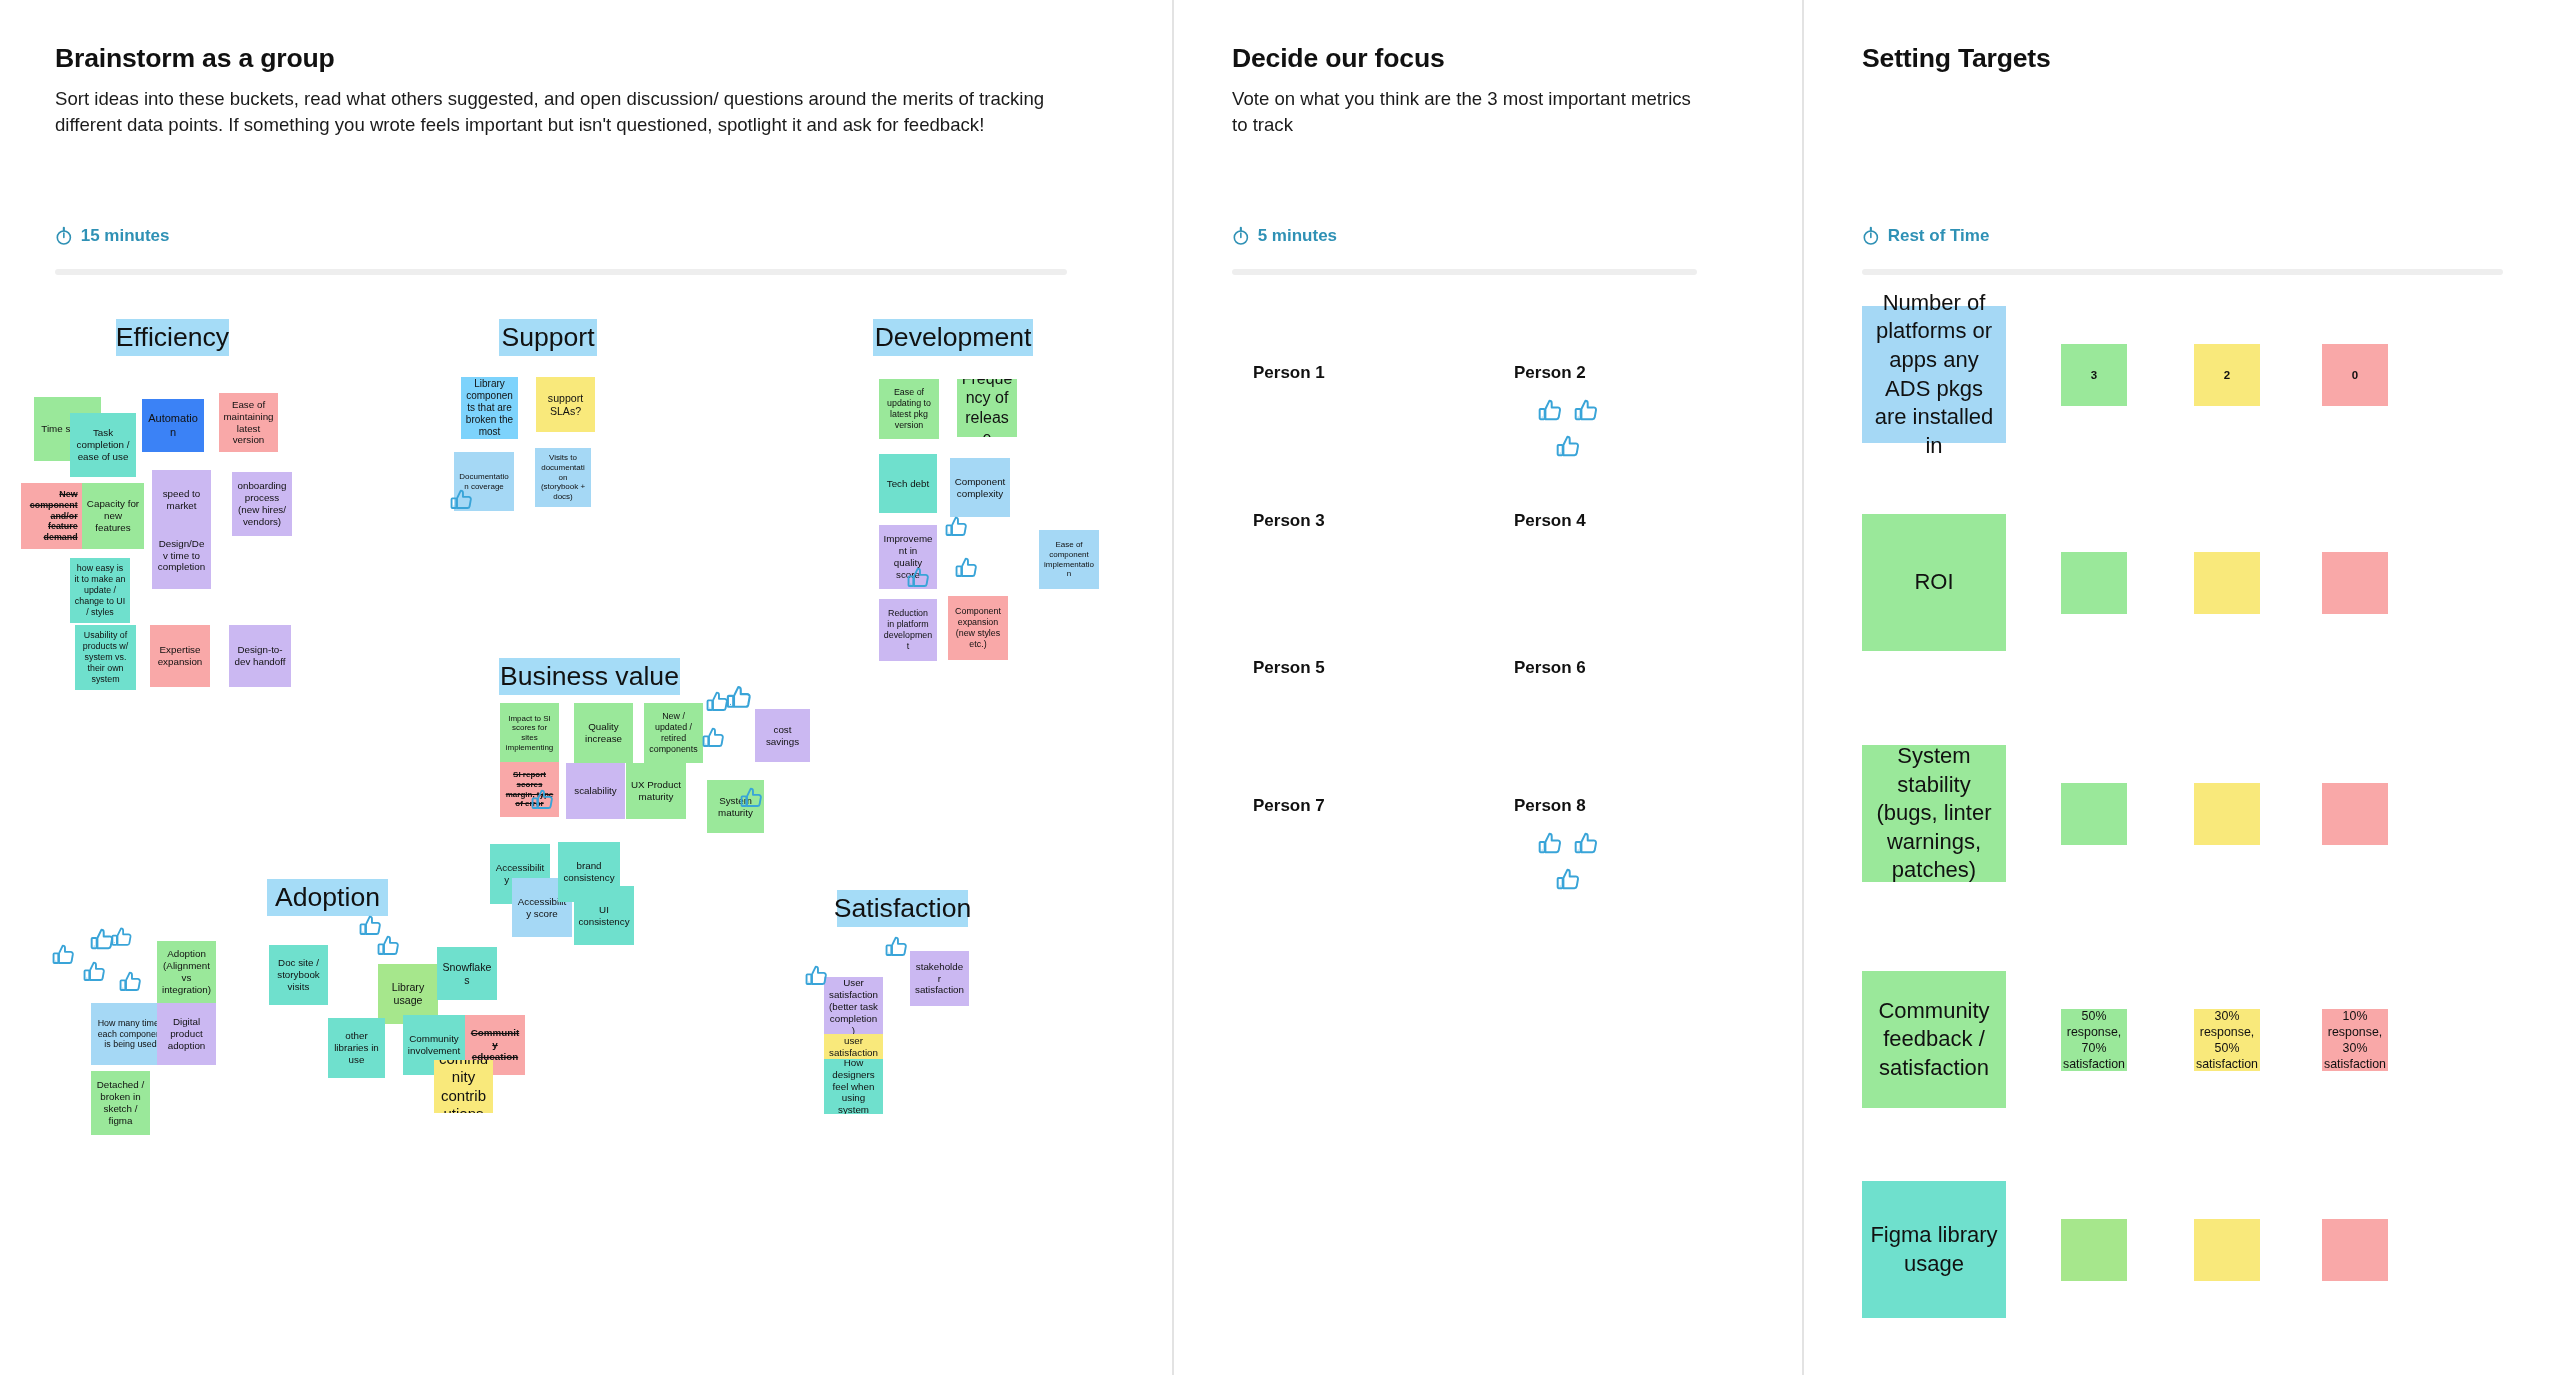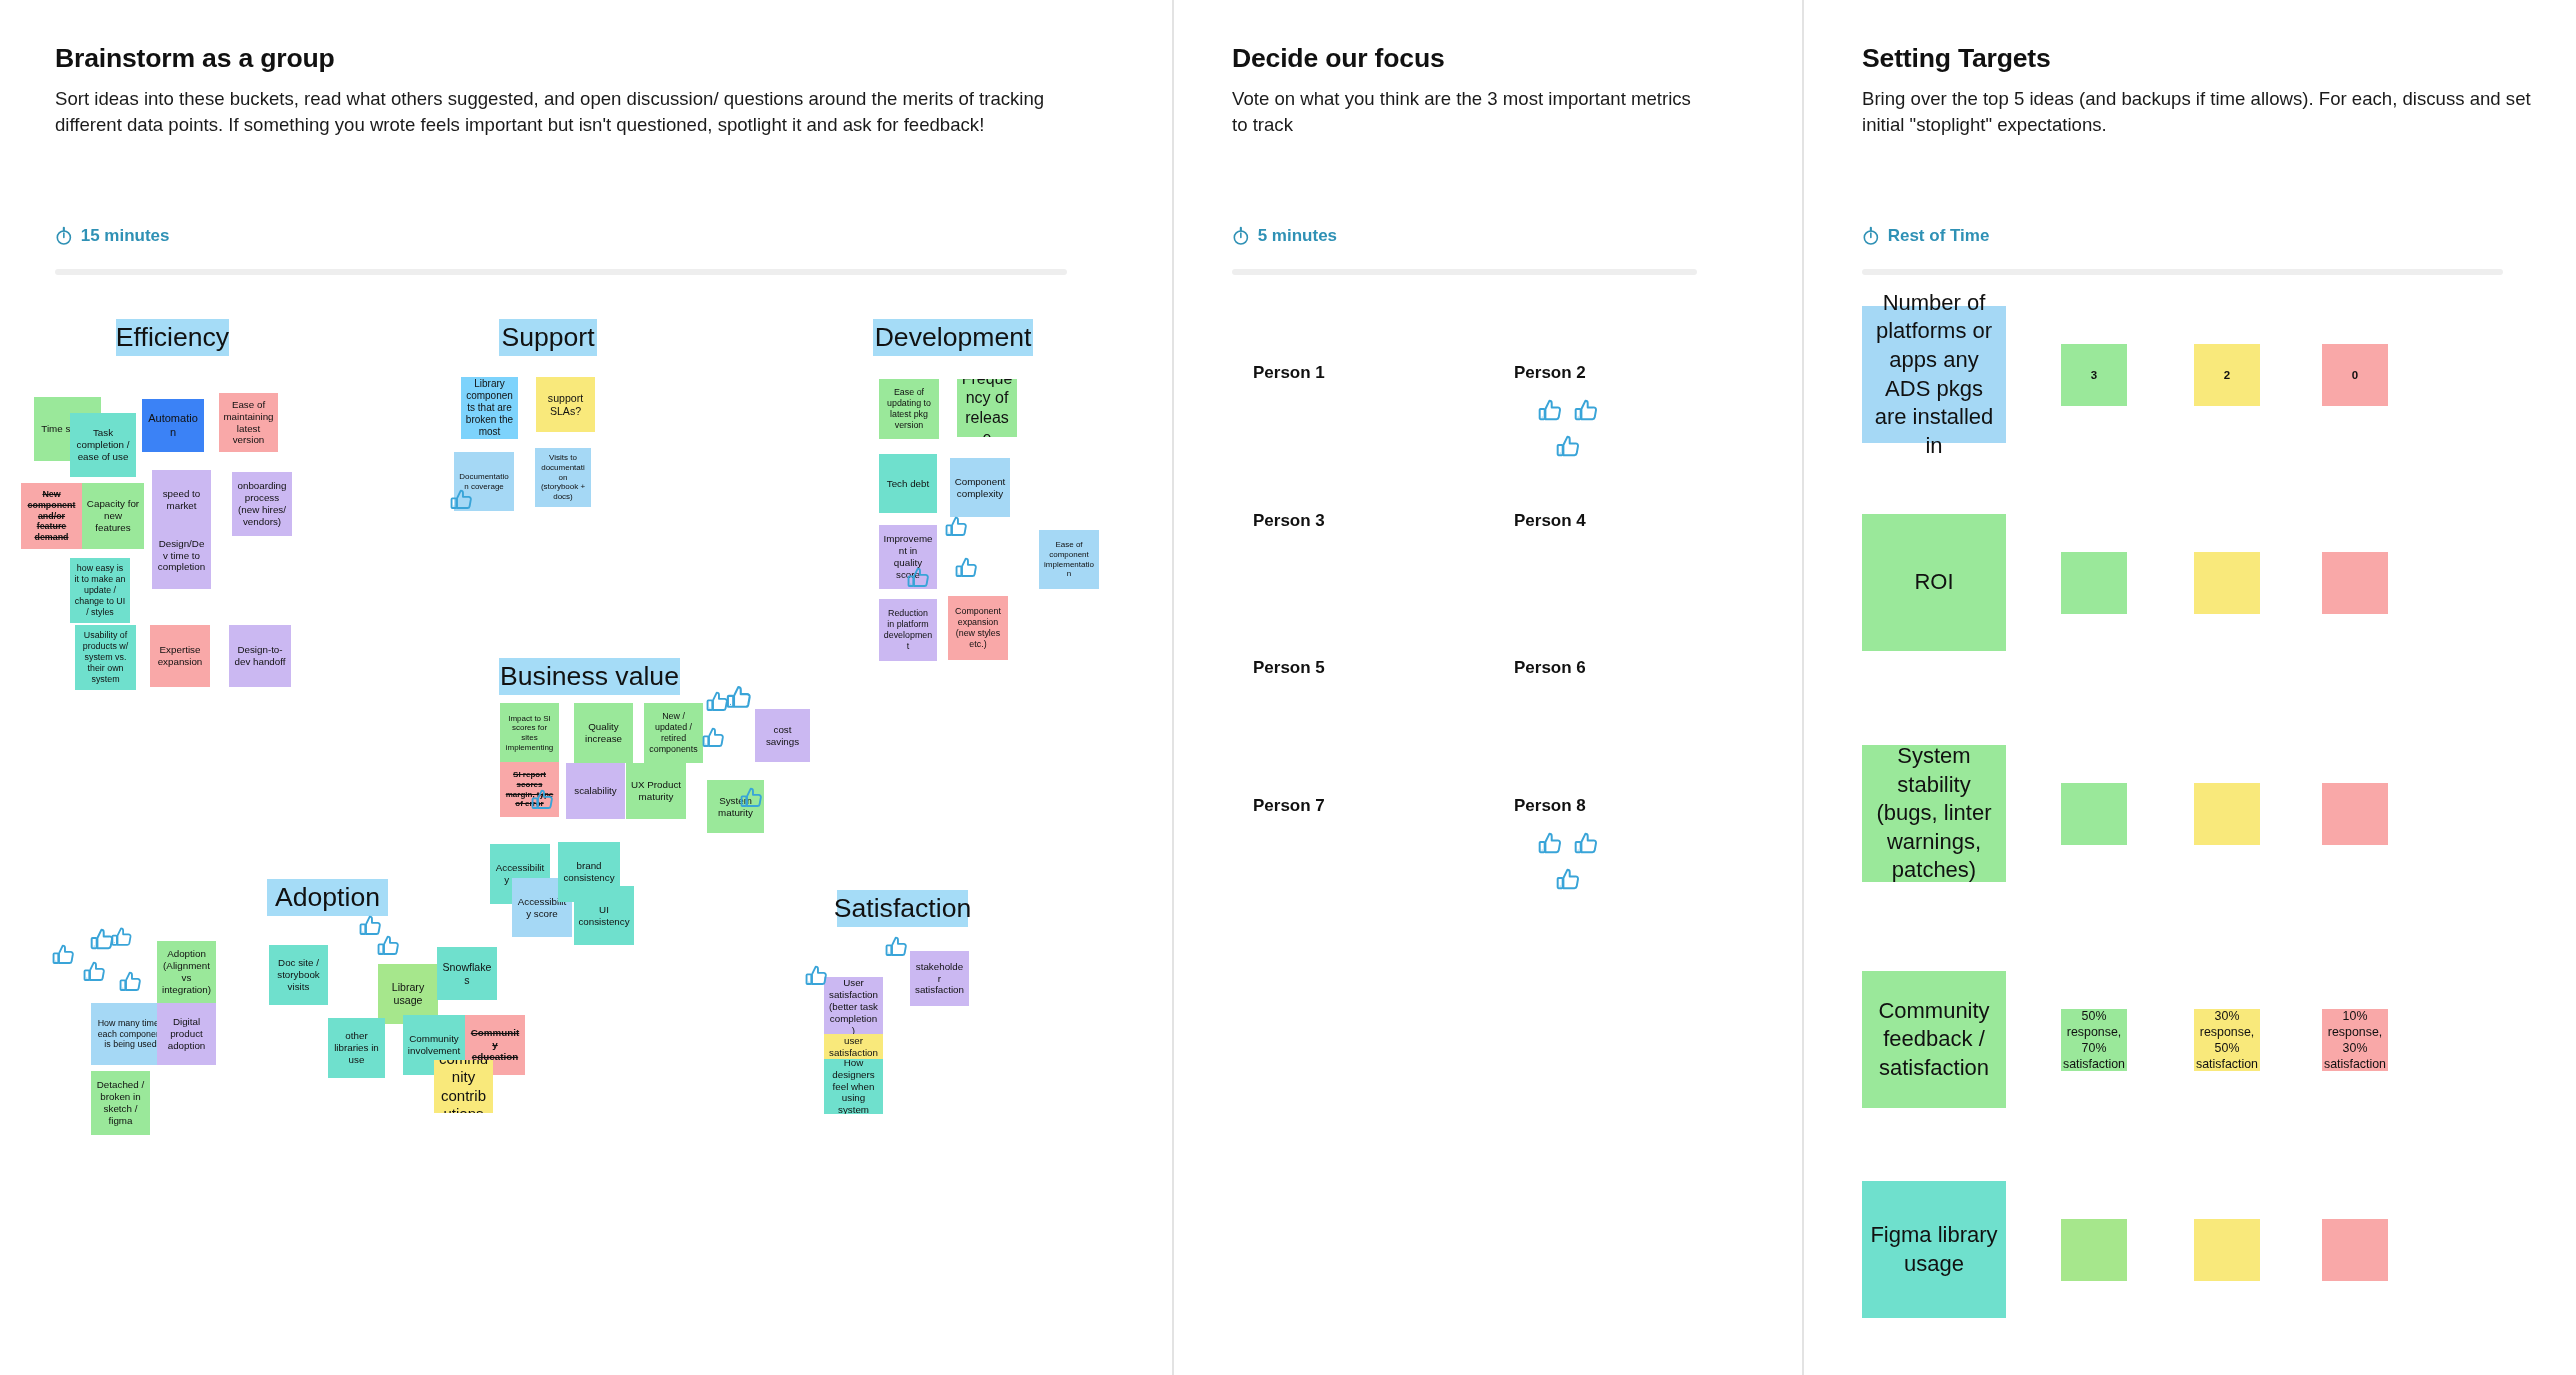--- a/index.html
+++ b/index.html
@@ -123,21 +123,20 @@
             <line x1="10" y1="13" x2="10" y2="8" stroke="#2f91b5" stroke-width="1.8" stroke-linecap="round"></line>
             <line x1="10" y1="2" x2="10" y2="5" stroke="#2f91b5" stroke-width="2.4" stroke-linecap="round"></line>
           </svg>
       </span>
       <span>5 minutes</span>
     </div>
     <div class="p2-rule rule"></div>
 
     <div class="p3-head">
       <div class="p-title">Setting Targets</div>
-      <div class="p-desc">Bring over the top 5 ideas (and backups if time allows). For each, discuss and set initial "stoplight" expectations.</div>
     </div>
     <div class="p3-timer timer">
       <span>
         <svg width="17.7" height="19.5" viewBox="0 0 20 22">
             <circle cx="10" cy="13" r="7.4" fill="none" stroke="#2f91b5" stroke-width="1.8"></circle>
             <line x1="10" y1="13" x2="10" y2="8" stroke="#2f91b5" stroke-width="1.8" stroke-linecap="round"></line>
             <line x1="10" y1="2" x2="10" y2="5" stroke="#2f91b5" stroke-width="2.4" stroke-linecap="round"></line>
           </svg>
       </span>
       <span>Rest of Time</span>
@@ -148,21 +147,21 @@
         <div class="hdr-sticky" style="left: 116px; top: 319px; width: 113px; height: 37px; background: rgb(165, 220, 247);">Efficiency</div>
         <div class="hdr-sticky" style="left: 499px; top: 319px; width: 98px; height: 37px; background: rgb(165, 220, 247);">Support</div>
         <div class="hdr-sticky" style="left: 873px; top: 319px; width: 160px; height: 37px; background: rgb(165, 220, 247);">Development</div>
         <div class="hdr-sticky" style="left: 499px; top: 658px; width: 181px; height: 37px; background: rgb(165, 220, 247);">Business value</div>
         <div class="hdr-sticky" style="left: 267px; top: 879px; width: 121px; height: 37px; background: rgb(165, 220, 247);">Adoption</div>
         <div class="hdr-sticky" style="left: 837px; top: 890px; width: 131px; height: 37px; background: rgb(165, 220, 247);">Satisfaction</div>
         <div class="note" style="left: 34px; top: 397px; width: 67px; height: 64px; background: rgb(154, 232, 154); font-size: 9.8px;">Time saving</div>
         <div class="note" style="left: 70px; top: 413px; width: 66px; height: 64px; background: rgb(111, 224, 205); font-size: 9.8px;">Task completion / ease of use</div>
         <div class="note" style="left: 142px; top: 399px; width: 62px; height: 53px; background: #3b82f6; font-size: 11px;">Automation</div>
         <div class="note" style="left: 219px; top: 393px; width: 59px; height: 59px; background: rgb(249, 168, 168); font-size: 9.8px;">Ease of maintaining latest version</div>
-        <div class="note strike" style="left: 21px; top: 483px; width: 61px; height: 66px; background: rgb(249, 168, 168); font-size: 8.9px;">New component and/or feature demand</div>
+        <div class="note strike" style="left: 21px; top: 483px; width: 61px; height: 66px; background: rgb(249, 168, 168); font-size: 8.9px; text-align: right;">New component and/or feature demand</div>
         <div class="note" style="left: 82px; top: 483px; width: 62px; height: 66px; background: rgb(154, 232, 154); font-size: 9.8px;">Capacity for new features</div>
         <div class="note" style="left: 152px; top: 470px; width: 59px; height: 59px; background: rgb(203, 184, 242); font-size: 9.8px;">speed to market</div>
         <div class="note" style="left: 152px; top: 522px; width: 59px; height: 67px; background: rgb(203, 184, 242); font-size: 9.8px;">Design/Dev time to completion</div>
         <div class="note" style="left: 232px; top: 472px; width: 60px; height: 64px; background: rgb(203, 184, 242); font-size: 9.8px;">onboarding process (new hires/ vendors)</div>
         <div class="note" style="left: 70px; top: 558px; width: 60px; height: 65px; background: rgb(111, 224, 205); font-size: 8.9px;">how easy is it to make an update / change to UI / styles</div>
         <div class="note" style="left: 75px; top: 625px; width: 61px; height: 65px; background: rgb(111, 224, 205); font-size: 8.9px;">Usability of products w/ system vs. their own system</div>
         <div class="note" style="left: 150px; top: 625px; width: 60px; height: 62px; background: rgb(249, 168, 168); font-size: 9.8px;">Expertise expansion</div>
         <div class="note" style="left: 229px; top: 625px; width: 62px; height: 62px; background: rgb(203, 184, 242); font-size: 9.8px;">Design-to-dev handoff</div>
         <div class="note" style="left: 461px; top: 377px; width: 57px; height: 62px; background: #7dd3fc; font-size: 10px;">Library components that are broken the most</div>
         <div class="note" style="left: 536px; top: 377px; width: 59px; height: 55px; background: rgb(249, 233, 123); font-size: 10.6px;">support SLAs?</div>

